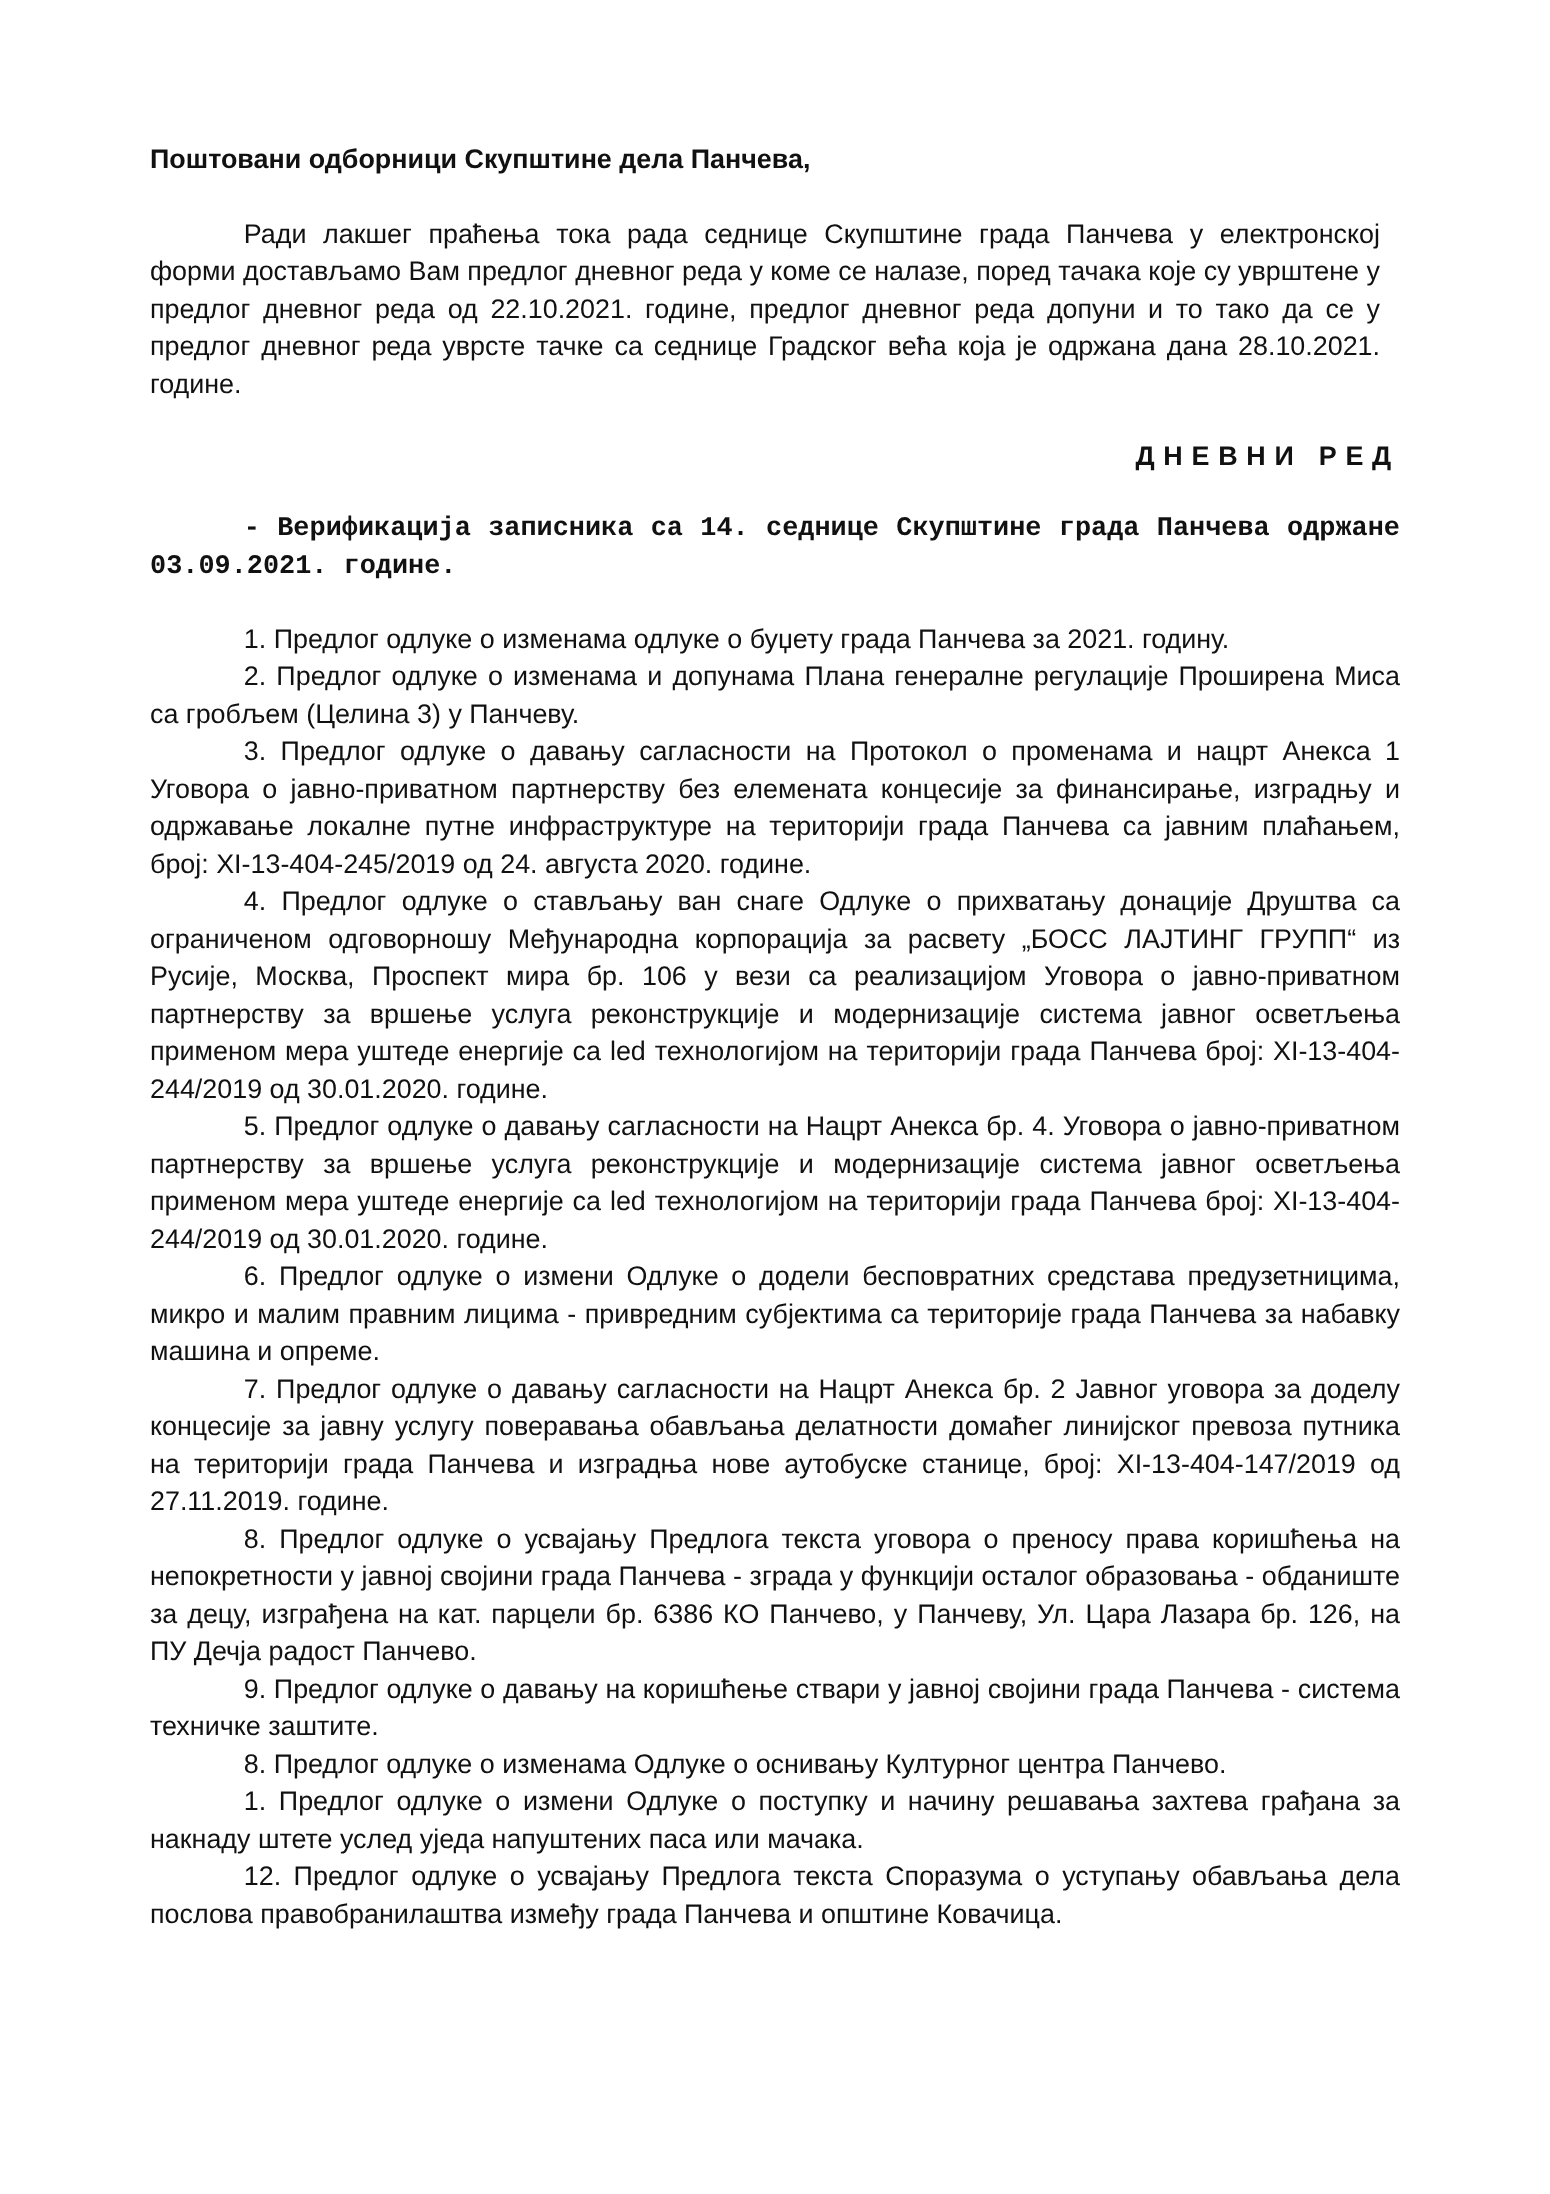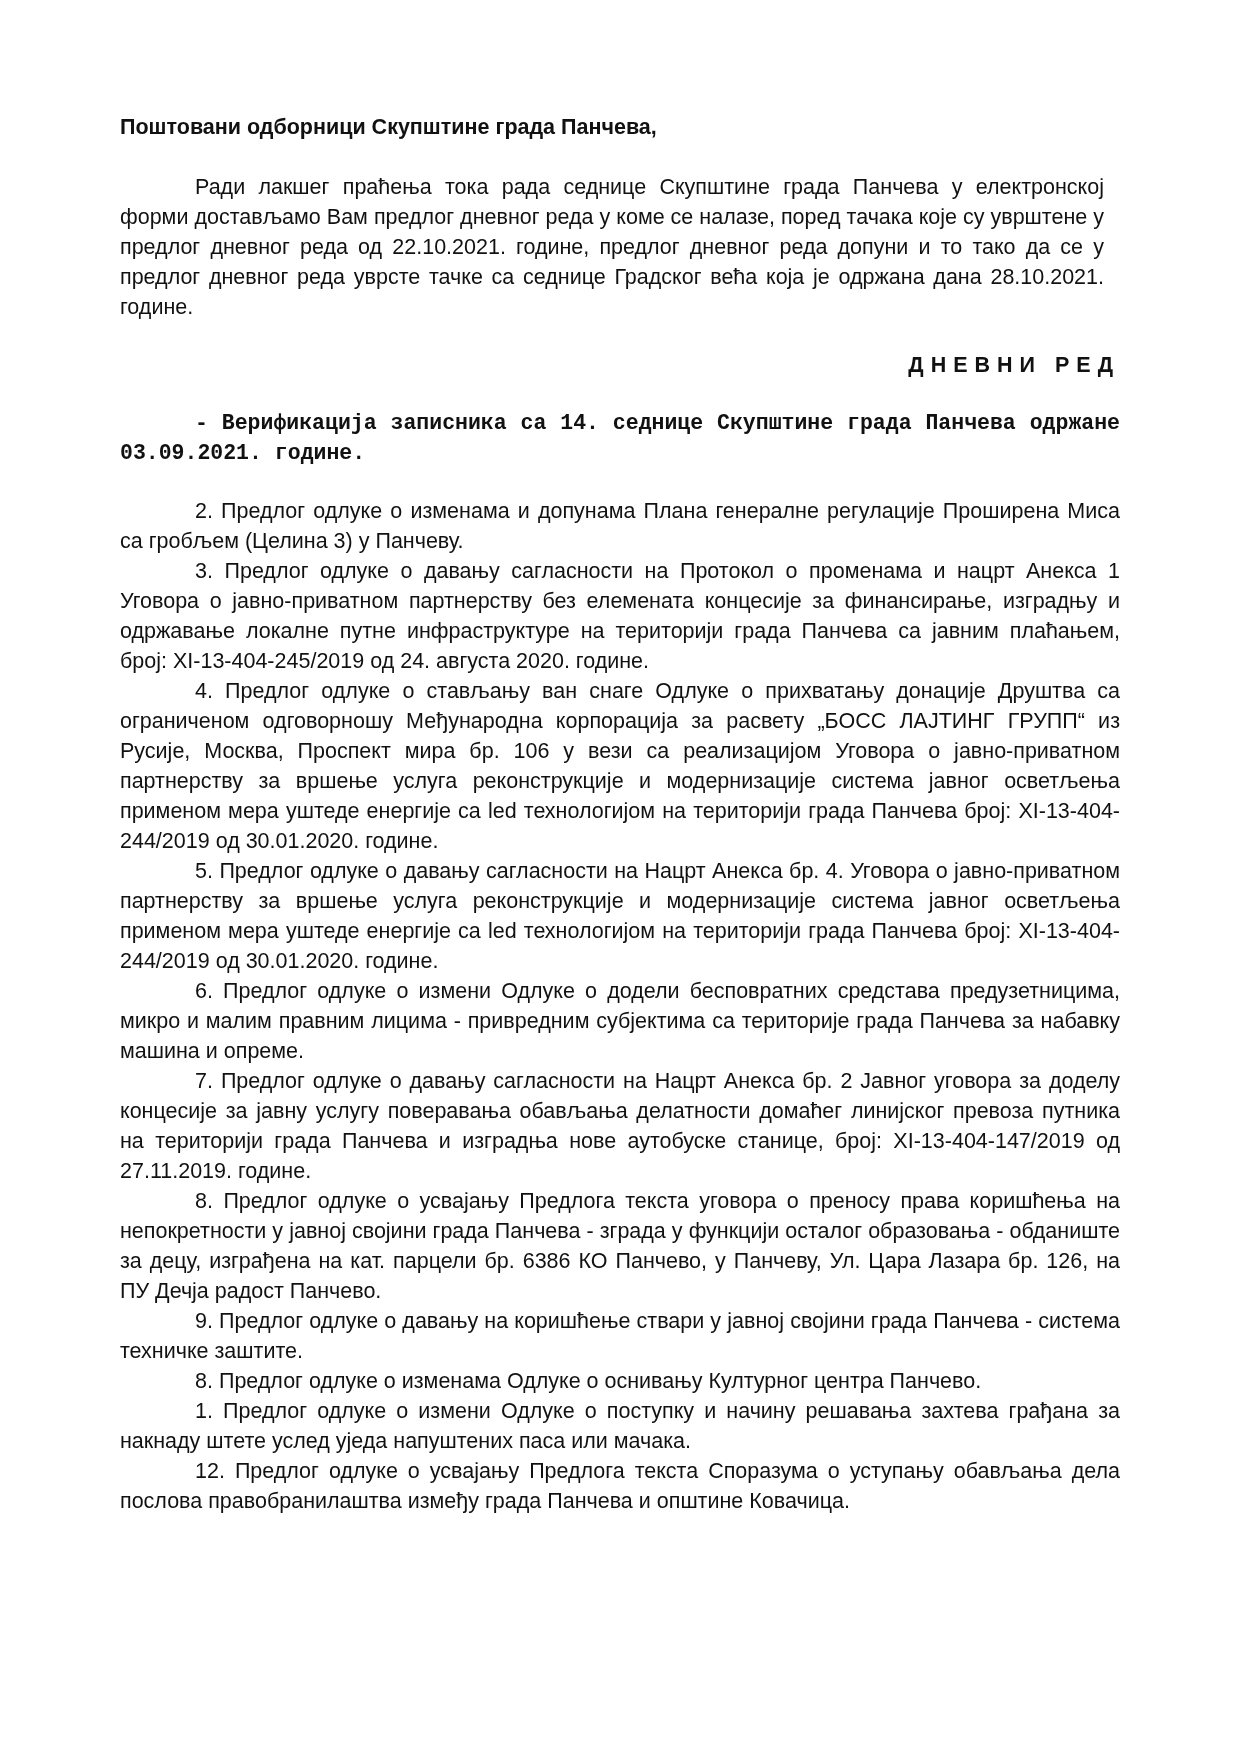--- a/index.html
+++ b/index.html
@@ -20,25 +20,26 @@
       text-align: right; font-weight: bold; letter-spacing: 7px;
       margin: 0 0 28px 0;
     }
     .verification { font-weight: bold; text-align: justify; text-indent: 75px; margin: 0 0 28px 0; font-family: Liberation Mono, monospace; }
     .item { text-align: justify; text-indent: 75px; margin: 0; }
   </style>
 </head>
 <body>
 
 <div class="page">
-  <p class="salutation">Поштовани одборници Скупштине града Панчева,</p>
+  <p class="salutation">Поштовани одборници Скупштине дела Панчева,</p>
   <p class="intro">Ради лакшег праћења тока рада седнице Скупштине града Панчева у електронској форми достављамо Вам предлог дневног реда у коме се налазе, поред тачака које су уврштене у предлог дневног реда од 22.10.2021. године, предлог дневног реда допуни и то тако да се у предлог дневног реда уврсте тачке са седнице Градског већа која је одржана дана 28.10.2021. године.</p>
   <p class="agenda-title">ДНЕВНИ РЕД</p>
   <p class="verification">- Верификација записника са 14. седнице Скупштине града Панчева одржане 03.09.2021. године.</p>
   <div>
+    <p class="item"><span>1.</span> <span>Предлог одлуке о изменама одлуке о буџету града Панчева за 2021. годину.</span></p>
     <p class="item"><span>2.</span> <span>Предлог одлуке о изменама и допунама Плана генералне регулације Проширена Миса са гробљем (Целина 3) у Панчеву.</span></p>
     <p class="item"><span>3.</span> <span>Предлог одлуке о давању сагласности на Протокол о променама и нацрт Анекса 1 Уговора о јавно-приватном партнерству без елемената концесије за финансирање, изградњу и одржавање локалне путне инфраструктуре на територији града Панчева са јавним плаћањем, број: XI-13-404-245/2019 од 24. августа 2020. године.</span></p>
     <p class="item"><span>4.</span> <span>Предлог одлуке о стављању ван снаге Одлуке о прихватању донације Друштва са ограниченом одговорношу Међународна корпорација за расвету „БОСС ЛАЈТИНГ ГРУПП“ из Русије, Москва, Проспект мира бр. 106 у вези са реализацијом Уговора о јавно-приватном партнерству за вршење услуга реконструкције и модернизације система јавног осветљења применом мера уштеде енергије са led технологијом на територији града Панчева број: XI-13-404-244/2019 од 30.01.2020. године.</span></p>
     <p class="item"><span>5.</span> <span>Предлог одлуке о давању сагласности на Нацрт Анекса бр. 4. Уговора о јавно-приватном партнерству за вршење услуга реконструкције и модернизације система јавног осветљења применом мера уштеде енергије са led технологијом на територији града Панчева број: XI-13-404-244/2019 од 30.01.2020. године.</span></p>
     <p class="item"><span>6.</span> <span>Предлог одлуке о измени Одлуке о додели бесповратних средстава предузетницима, микро и малим правним лицима - привредним субјектима са територије града Панчева за набавку машина и опреме.</span></p>
     <p class="item"><span>7.</span> <span>Предлог одлуке о давању сагласности на Нацрт Анекса бр. 2 Јавног уговора за доделу концесије за јавну услугу поверавања обављања делатности домаћег линијског превоза путника на територији града Панчева и изградња нове аутобуске станице, број: XI-13-404-147/2019 од 27.11.2019. године.</span></p>
     <p class="item"><span>8.</span> <span>Предлог одлуке о усвајању Предлога текста уговора о преносу права коришћења на непокретности у јавној својини града Панчева - зграда у функцији осталог образовања - обданиште за децу, изграђена на кат. парцели бр. 6386 КО Панчево, у Панчеву, Ул. Цара Лазара бр. 126, на ПУ Дечја радост Панчево.</span></p>
     <p class="item"><span>9.</span> <span>Предлог одлуке о давању на коришћење ствари у јавној својини града Панчева - система техничке заштите.</span></p>
     <p class="item"><span>8.</span> <span>Предлог одлуке о изменама Одлуке о оснивању Културног центра Панчево.</span></p>
     <p class="item"><span>1.</span> <span>Предлог одлуке о измени Одлуке о поступку и начину решавања захтева грађана за накнаду штете услед уједа напуштених паса или мачака.</span></p>

